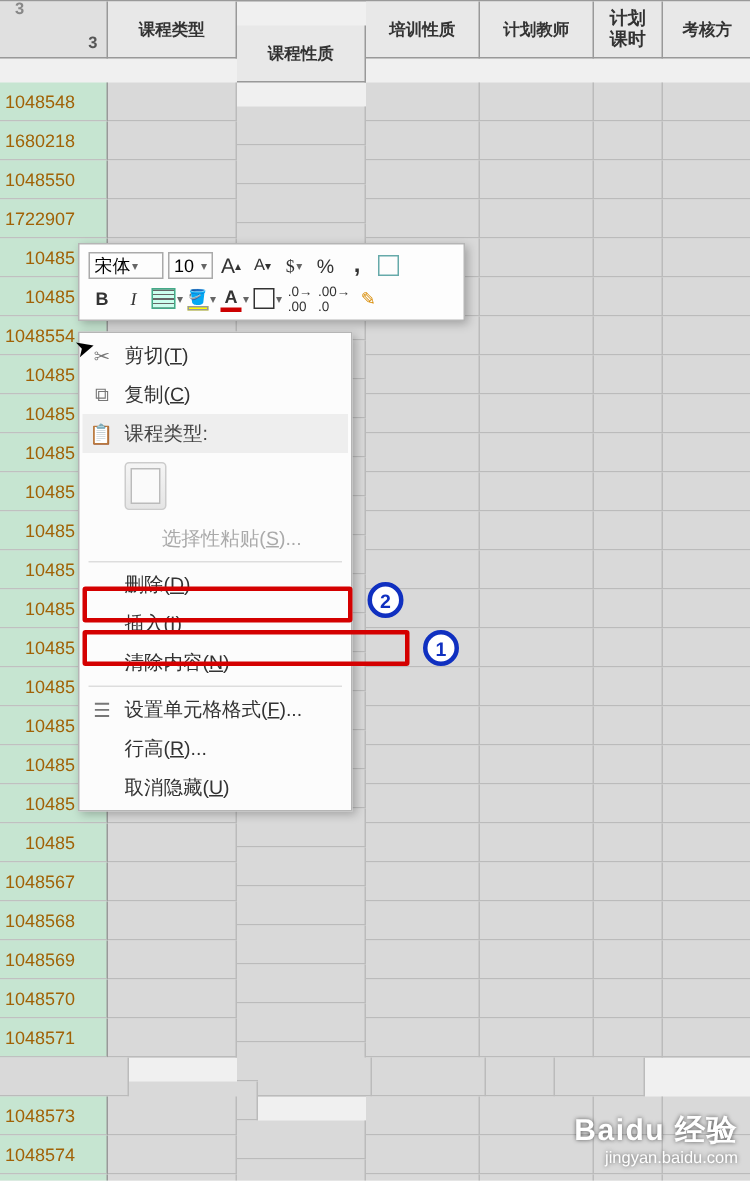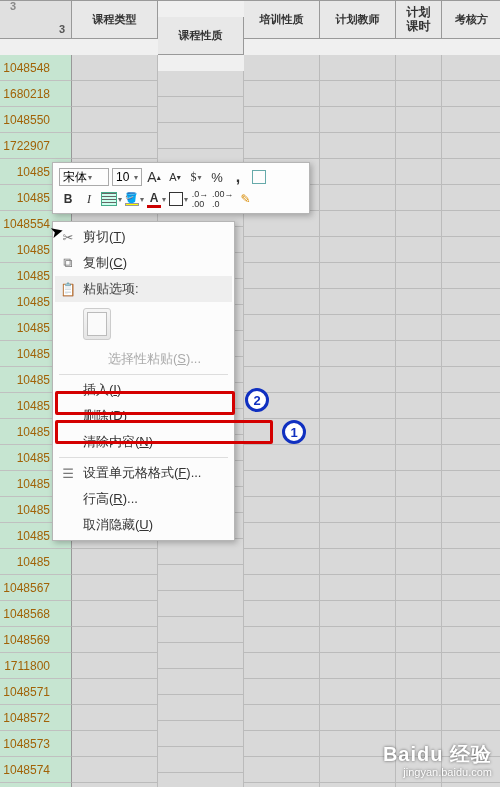--- a/index.html
+++ b/index.html
@@ -425,39 +425,38 @@
       <div class="data-row">
         <div class="row-header">1048569</div>
         <div class="data-cell col1"></div>
         <div class="data-cell col2"></div>
         <div class="data-cell col3"></div>
         <div class="data-cell col4"></div>
         <div class="data-cell col5"></div>
         <div class="data-cell col6"></div>
       </div>
       <div class="data-row">
-        <div class="row-header">1711800</div>
+        <div class="row-header">1048570</div>
         <div class="data-cell col1"></div>
         <div class="data-cell col2"></div>
         <div class="data-cell col3"></div>
         <div class="data-cell col4"></div>
         <div class="data-cell col5"></div>
         <div class="data-cell col6"></div>
       </div>
       <div class="data-row">
         <div class="row-header">1048571</div>
         <div class="data-cell col1"></div>
         <div class="data-cell col2"></div>
         <div class="data-cell col3"></div>
         <div class="data-cell col4"></div>
         <div class="data-cell col5"></div>
         <div class="data-cell col6"></div>
       </div>
       <div class="data-row">
-        <div class="row-header">1048572</div>
         <div class="data-cell col1"></div>
         <div class="data-cell col2"></div>
         <div class="data-cell col3"></div>
         <div class="data-cell col4"></div>
         <div class="data-cell col5"></div>
         <div class="data-cell col6"></div>
       </div>
       <div class="data-row">
         <div class="row-header">1048573</div>
         <div class="data-cell col1"></div>
@@ -547,34 +546,34 @@
   <div class="menu-item">
     <span class="menu-icon">✂</span>
     <span>剪切(<u>T</u>)</span>
   </div>
   <div class="menu-item">
     <span class="menu-icon">⧉</span>
     <span>复制(<u>C</u>)</span>
   </div>
   <div class="menu-item header-label">
     <span class="menu-icon">📋</span>
-    <span>粘贴选项:</span>
+    <span>课程类型:</span>
   </div>
   <div class="paste-block">
     <div class="paste-icon"></div>
   </div>
   <div class="menu-item disabled">
     <span>选择性粘贴(<u>S</u>)...</span>
   </div>
   <div class="menu-sep"></div>
   <div class="menu-item">
+    <span>删除(<u>D</u>)</span>
+  </div>
+  <div class="menu-item">
     <span>插入(<u>I</u>)</span>
-  </div>
-  <div class="menu-item">
-    <span>删除(<u>D</u>)</span>
   </div>
   <div class="menu-item">
     <span>清除内容(<u>N</u>)</span>
   </div>
   <div class="menu-sep"></div>
   <div class="menu-item">
     <span class="menu-icon">☰</span>
     <span>设置单元格格式(<u>F</u>)...</span>
   </div>
   <div class="menu-item">

